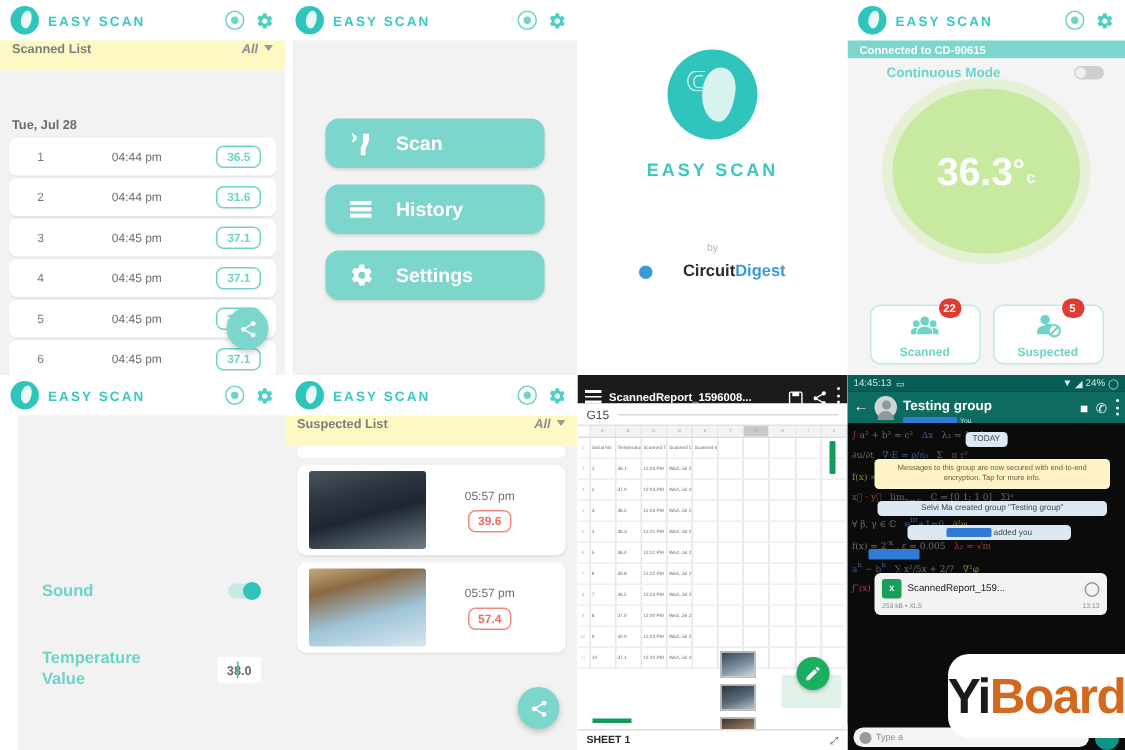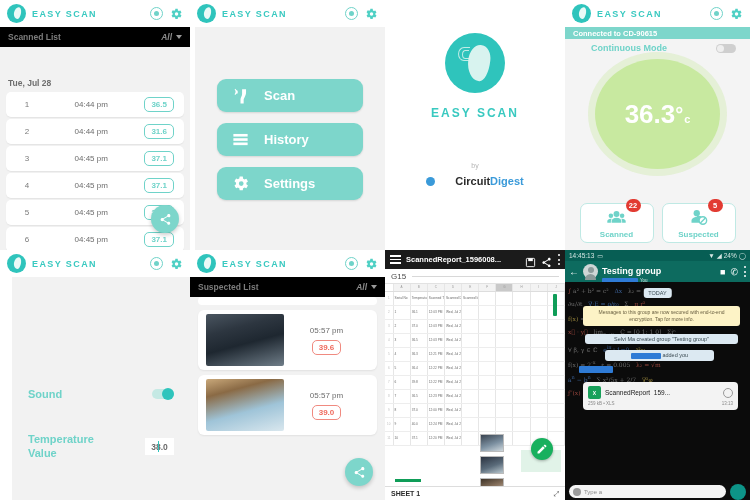--- a/index.html
+++ b/index.html
@@ -15,21 +15,21 @@
   .appbar { height:27px; background:#ffffff; display:flex; align-items:center; padding:0 7px; gap:6px; }
   .logo { width:19px; height:19px; border-radius:50%; background:#2fc4bc; position:relative; flex:none; }
   .logo:after{content:"";position:absolute;left:7px;top:3px;width:7px;height:12px;border-radius:60% 40% 45% 55%/55% 45% 55% 45%;background:#eafaf7;transform:rotate(8deg);}
   .brand { color:#39c9c0; font-size:9px; font-weight:bold; letter-spacing:1.4px; }
   .bar-spacer{flex:1;}
   .ic-target{width:13px;height:13px;border-radius:50%;border:1.6px solid #6fd3c9;position:relative;flex:none;}
   .ic-target:after{content:"";position:absolute;left:3px;top:3px;width:5px;height:5px;border-radius:50%;background:#6fd3c9;}
   .ic-gear{width:14px;height:14px;flex:none;}
   .ic-gear svg{display:block;}
 
-  .sublabel-row { height:20px; display:flex; align-items:center; padding:0 8px; background:#000000; }
+  .sublabel-row { height:20px; display:flex; align-items:flex-start; padding:0 8px; background:#fef9c3; }
   .sublabel { color:#7d7d7d; font-size:8.5px; font-weight:bold; }
   .filter-wrap { margin-left:auto; display:flex; align-items:center; gap:4px;font-style:italic; }
   .filter-val { color:#8a8a8a; font-size:8.5px; font-weight:bold; }
   .caret { width:0;height:0;border-left:3px solid transparent;border-right:3px solid transparent;border-top:4px solid #9a9a9a; }
 
   .body-area { background:#f2f2f2; position:absolute; left:0; right:0; bottom:0; }
 
   .datehdr { font-size:8.5px; color:#6d6d6d; font-weight:bold; padding:4px 8px 2px;margin-top:27px; }
 
   .rowcard { background:#fff; border-radius:5px; margin:2px 6px; height:25px; display:flex; align-items:center; padding:0 10px; box-shadow:0 1px 1px rgba(0,0,0,.06); }
@@ -86,21 +86,21 @@
   .tinput .cur{position:absolute;left:13px;top:3px;width:1px;height:11px;background:#2fc4bc;}
 
   
   .sus-card{background:#fff;border-radius:6px;margin:5px 8px;height:60px;display:flex;align-items:center;padding:0 8px;box-shadow:0 1px 2px rgba(0,0,0,.07);}
   .face{width:78px;height:52px;border-radius:2px;flex:none;position:relative;overflow:hidden;}
   .sus-right{flex:1;display:flex;flex-direction:column;align-items:center;gap:5px;}
   .sus-time{font-size:8px;color:#6d6d6d;}
   .sus-stub{background:#fff;border-radius:5px;margin:0 8px;height:8px;}
 
   
-  .sheet-top{height:19px;background:#1b1b1b;display:flex;align-items:center;padding:0 5px;gap:5px;}
+  .sheet-top{height:19px;background:#1b1b1b;display:flex;align-items:flex-end;padding:0 5px;gap:5px;}
   .hmb{width:11px;height:9px;flex:none;display:flex;flex-direction:column;justify-content:space-between;}
   .hmb i{display:block;height:1.6px;background:#fff;}
   .sheet-name{color:#fff;font-size:7.5px;font-weight:bold;flex:1;overflow:hidden;white-space:nowrap;}
   .sheet-ic{width:11px;height:11px;flex:none;}
   .kebab{width:3px;height:11px;display:flex;flex-direction:column;justify-content:space-between;align-items:center;flex:none;}
   .kebab i{width:2px;height:2px;border-radius:50%;background:#fff;display:block;}
   .formula{height:15px;background:#fff;display:flex;align-items:center;gap:6px;padding:0 6px;border-bottom:1px solid #e2e2e2;}
   .cellref{font-size:8px;color:#4a4a4a;}
   .fline{flex:1;height:1px;background:#d8d8d8;}
   .ss-wrap{position:absolute;left:0;right:0;top:34px;bottom:14px;background:#fff;overflow:hidden;}
@@ -389,21 +389,21 @@
             <span class="face" style="background:linear-gradient(165deg,#4a5560 0%,#2d3640 30%,#1e2730 55%,#6f7d88 100%)"></span>
             <span class="sus-right">
               <span class="sus-time">05:57 pm</span>
               <span class="pill warn">39.6</span>
             </span>
           </div>
           <div class="sus-card">
             <span class="face" style="background:linear-gradient(165deg,#c9a87a 0%,#8a6a45 25%,#9fc4d8 60%,#d9e7ee 100%)"></span>
             <span class="sus-right">
               <span class="sus-time">05:57 pm</span>
-              <span class="pill warn">39.0</span>
+              <span class="pill warn">57.4</span>
             </span>
           </div>
         </div>
     </div>
     <div class="fab" style="right:12px;bottom:14px;">
       <svg viewBox="0 0 24 24" width="13" height="13">
           <path fill="#fff" d="M18 16.1c-.8 0-1.5.3-2 .8l-7.1-4.2c.1-.2.1-.5.1-.7s0-.5-.1-.7L16 7.1c.5.5 1.2.8 2 .8 1.7 0 3-1.3 3-3s-1.3-3-3-3-3 1.3-3 3c0 .2 0 .5.1.7L8 9.8c-.5-.5-1.2-.8-2-.8-1.7 0-3 1.3-3 3s1.3 3 3 3c.8 0 1.5-.3 2-.8l7.1 4.2c0 .2-.1.4-.1.6 0 1.6 1.3 2.9 2.9 2.9s2.9-1.3 2.9-2.9-1.2-2.9-2.8-2.9z"></path>
         </svg>
     </div>
   </div>
@@ -679,16 +679,19 @@
           </div>
         </div>
       </div>
       <div class="wa-input">
         <span class="wa-pill">
           <span class="emoji"></span>
           <span class="wa-ph">Type a</span>
         </span>
         <span class="wa-send"></span>
       </div>
+      <div class="yib">
+        <span><span class="k">Yi</span><span class="o">Board</span></span>
+      </div>
     </div>
   </div>
 
 </div>
 
 </body></html>

